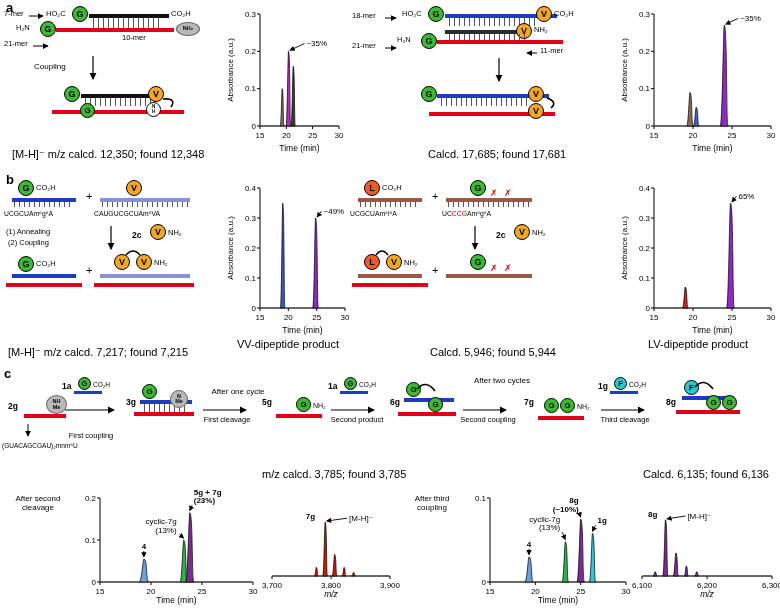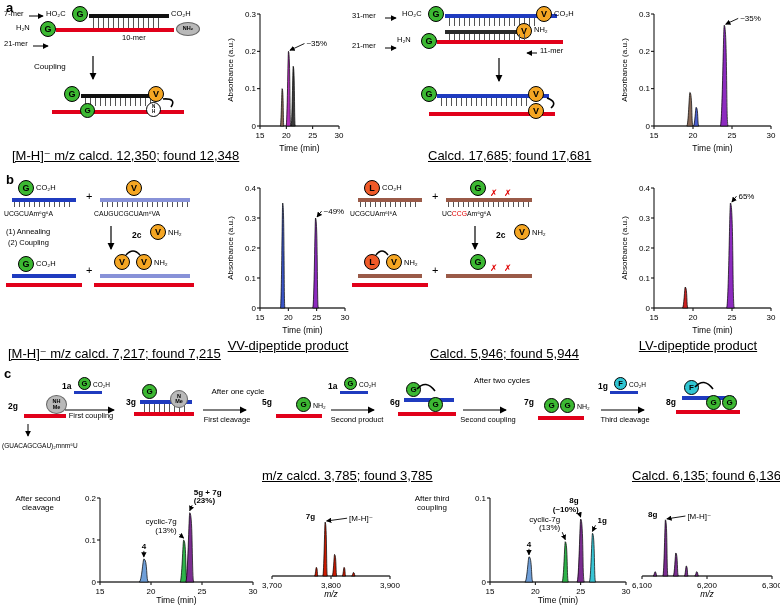--- a/index.html
+++ b/index.html
@@ -6,21 +6,21 @@
   .fig{position:relative;width:780px;height:610px;background:#fff;font-family:"Liberation Sans","DejaVu Sans",sans-serif;color:#000;overflow:hidden;}
   .t{position:absolute;font-size:7.5px;line-height:1.15;white-space:nowrap;}
   .b{font-weight:bold;}
   .pl{position:absolute;font-size:13px;font-weight:bold;}
   .c{text-align:center;white-space:normal;}
   .aa{position:absolute;border-radius:50%;border:1px solid #000;display:flex;align-items:center;justify-content:center;font-weight:bold;font-size:9px;box-sizing:border-box;}
   .bar{position:absolute;height:4px;}
   .tk{position:absolute;background:repeating-linear-gradient(90deg,#555 0 1px,transparent 1px 5px);}
   .oval{position:absolute;background:#b9b9b9;border:1px solid #666;border-radius:50%;display:flex;flex-direction:column;align-items:center;justify-content:center;font-weight:bold;line-height:1;font-size:6px;box-sizing:border-box;}
   .sv{position:absolute;overflow:visible;}
-  .cap{position:absolute;font-size:13px;white-space:nowrap;text-decoration:underline;}
+  .cap{position:absolute;font-size:11px;white-space:nowrap;}
   .seq{position:absolute;font-size:6.8px;white-space:nowrap;}
   .plus{position:absolute;font-size:11px;}
   .hdr{position:absolute;font-size:8px;text-align:center;}
   .xm{position:absolute;font-size:9px;font-weight:bold;color:#e00000;}
   .red{color:#e00000;}
   svg text{font-family:"Liberation Sans","DejaVu Sans",sans-serif;fill:#000;}
 </style>
 </head>
 <body>
 
@@ -95,21 +95,21 @@
       <text x="73.5" y="149" text-anchor="middle" font-size="8.5" font-style="normal">Time (min)</text>
       <text x="7" y="68" text-anchor="middle" font-size="8" transform="rotate(-90 7 68)">Absorbance (a.u.)</text>
       <line x1="35" y1="124" x2="112" y2="124" stroke="#444" stroke-width="0.7"></line>
       <path d="M54.27666666666666,124 C55.19833333333332,124 55.751333333333335,86.66666666666666 56.12,86.66666666666666 C57.59466666666667,86.66666666666666 57.04166666666667,124 57.96333333333334,124 Z" fill="#8a6a58" stroke="#000" stroke-width="0.7"></path>
       <path d="M60.06999999999999,124 C61.254999999999995,124 61.965999999999994,49.33333333333333 62.44,49.33333333333333 C64.33599999999998,49.33333333333333 63.62499999999999,124 64.80999999999999,124 Z" fill="#b42dbb" stroke="#000" stroke-width="0.7"></path>
       <path d="M65.07333333333335,124 C66.12666666666668,124 66.75866666666667,64.26666666666667 67.18,64.26666666666667 C68.86533333333334,64.26666666666667 68.23333333333333,124 69.28666666666666,124 Z" fill="#3a3a3a" stroke="#000" stroke-width="0.7"></path>
       <text x="80.44" y="44.33333333333333" text-anchor="start" font-size="8" font-weight="normal">~35%</text>
       <line x1="78.44" y1="41.53333333333333" x2="63.94" y2="48.33333333333333" stroke="#000" stroke-width="0.9" marker-end="url(#ah)"></line>
     </svg>
 
-  <span class="t" style="left:352px;top:12px">31-mer</span>
+  <span class="t" style="left:352px;top:12px">18-mer</span>
   <svg class="sv" style="left:384px;top:15px" width="16" height="6">
       <line x1="1" y1="3" x2="12" y2="3" stroke="#000" stroke-width="1" marker-end="url(#ah)"></line>
     </svg>
   <span class="t" style="left:402px;top:10px">HO₂C</span>
   <span class="aa" style="left:428px;top:6px;width:16px;height:16px;background:#3cb832">G</span>
   <span class="bar" style="left:445px;top:14px;width:112px;background:#1f3bbf"></span>
   <span class="tk" style="left:449px;top:18px;width:86px;height:8px"></span>
   <span class="aa" style="left:536px;top:6px;width:16px;height:16px;background:#f5a623">V</span>
   <span class="t" style="left:554px;top:10px">CO₂H</span>
   <span class="bar" style="left:445px;top:30px;width:86px;background:#2b2b2b"></span>
@@ -313,21 +313,21 @@
     </svg>
   <span class="seq" style="left:2px;top:442px;font-size:6.5px">(GUACAGCGAU)₂mnm⁵U</span>
 
   <span class="t b" style="left:62px;top:382px;font-size:8.5px">1a</span>
   <span class="aa" style="left:78px;top:377px;width:13px;height:13px;background:#3cb832;font-size:7.5px">G</span>
   <span class="t" style="left:93px;top:381px;font-size:6.5px">CO₂H</span>
   <span class="bar" style="left:74px;top:391px;width:28px;height:3px;background:#1f3bbf"></span>
   <svg class="sv" style="left:64px;top:406px" width="56" height="8">
       <line x1="1" y1="4" x2="50" y2="4" stroke="#000" stroke-width="1.2" marker-end="url(#ah)"></line>
     </svg>
-  <div class="t c" style="left:62px;top:412px;width:58px">First coupling</div>
+  <div class="t c" style="left:62px;top:432px;width:58px">First coupling</div>
 
   <span class="t b" style="left:126px;top:398px;font-size:8.5px">3g</span>
   <span class="bar" style="left:140px;top:400px;width:52px;height:3.5px;background:#1f3bbf"></span>
   <span class="aa" style="left:142px;top:384px;width:15px;height:15px;background:#3cb832;font-size:8px">G</span>
   <span class="tk" style="left:144px;top:404px;width:44px;height:8px"></span>
   <span class="oval" style="left:170px;top:390px;width:18px;height:18px;font-size:5.5px">
       <span>N</span>
       <span>Me</span>
     </span>
   <span class="bar" style="left:134px;top:412px;width:60px;height:3.5px;background:#e1001a"></span>

